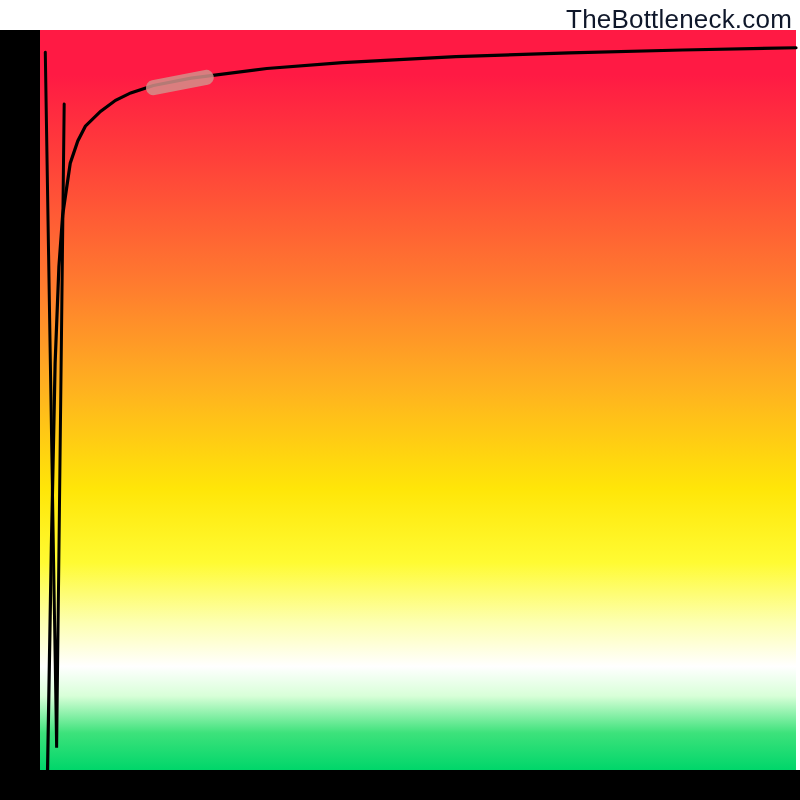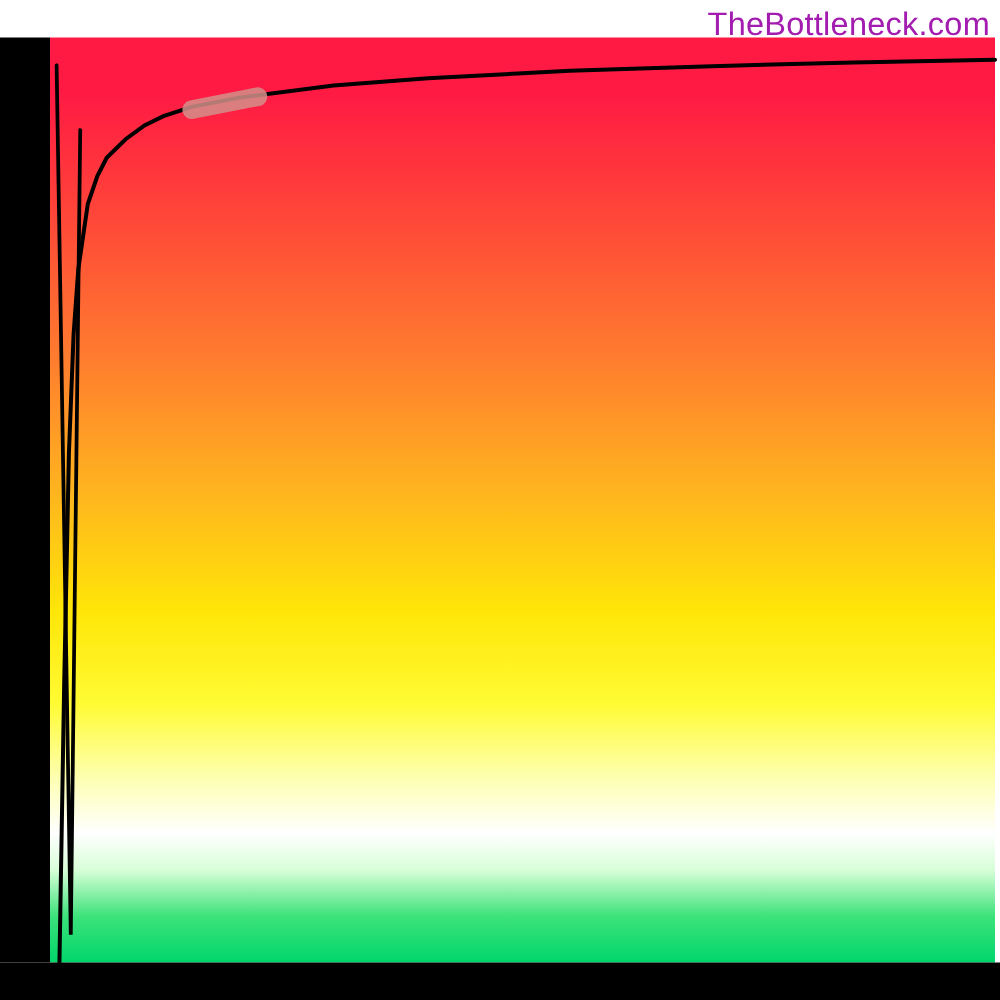--- a/index.html
+++ b/index.html
@@ -52,21 +52,21 @@
     width: 800px;
     height: 30px;
     background: #000000;
   }
   .watermark {
     position: absolute;
     top: 4px;
     right: 8px;
     font-family: Arial, Helvetica, sans-serif;
     font-size: 26px;
-    color: #a21caf;
+    color: #0f172a;
     letter-spacing: 0.2px;
   }
   svg.curves {
     position: absolute;
     left: 40px;
     top: 30px;
     width: 756px;
     height: 740px;
     overflow: visible;
   }

